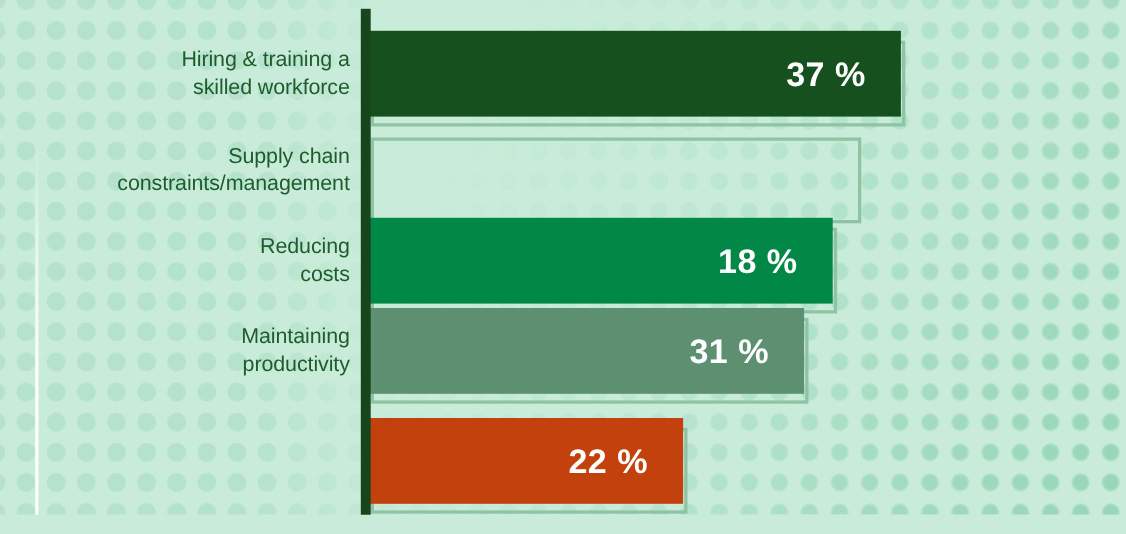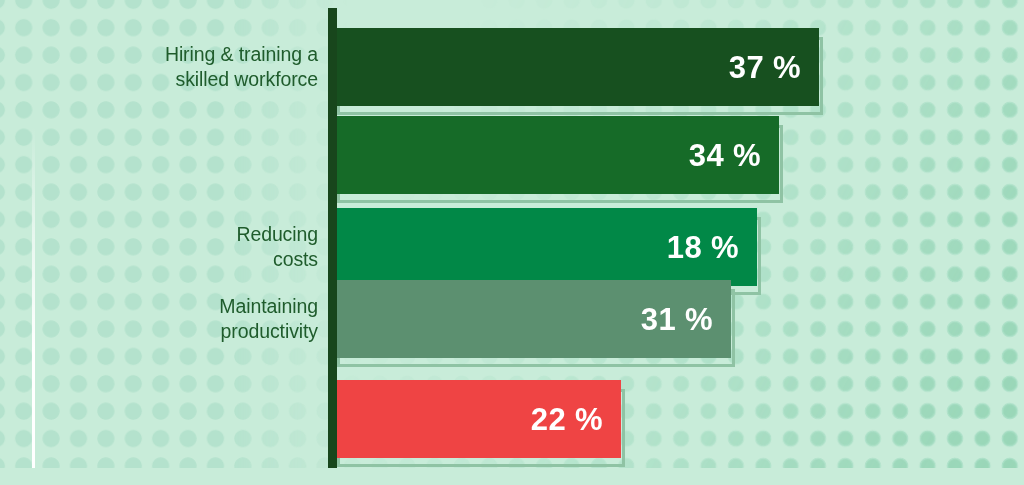--- a/index.html
+++ b/index.html
@@ -138,21 +138,21 @@
   .bar {
     position: absolute;
     left: 333px;
     top: 0;
     height: 78px;
     z-index: 3;
     display: flex;
     align-items: center;
     justify-content: flex-end;
     box-sizing: border-box;
-    padding-right: 18px;
+    padding-right: 32px;
   }
 
   .bar-value {
     color: #ffffff;
     font-size: 31px;
     font-weight: bold;
     letter-spacing: 0.4px;
     line-height: 1;
     white-space: pre;
   }
@@ -178,45 +178,44 @@
     <div class="row" style="top:28px;">
       <div class="cat-label">Hiring &amp; training a
 skilled workforce</div>
       <div class="bar-outline" style="width:486px;"></div>
       <div class="bar" style="width:486px;background:#17501f;">
         <span class="bar-value">37 %</span>
       </div>
     </div>
 
     <div class="row" style="top:116px;">
+      <div class="cat-label">Supply chain
+constraints/management</div>
       <div class="bar-outline" style="width:446px;"></div>
-      <div class="bar" style="width:446px;background:#166b28;">
-        <span class="bar-value">34 %</span>
-      </div>
-    </div>
-
-    <div class="row" style="top:208px;">
+    </div>
+
+    <div class="row" style="top:198px;">
       <div class="cat-label">Reducing
 costs</div>
       <div class="bar-outline" style="width:424px;"></div>
       <div class="bar" style="width:424px;background:#018847;">
         <span class="bar-value">18 %</span>
       </div>
     </div>
 
     <div class="row" style="top:280px;">
       <div class="cat-label">Maintaining
 productivity</div>
       <div class="bar-outline" style="width:398px;"></div>
       <div class="bar" style="width:398px;background:#5c9070;text-align:center;">
         <span class="bar-value">31 %</span>
       </div>
     </div>
 
     <div class="row" style="top:380px;">
       <div class="bar-outline" style="width:288px;"></div>
-      <div class="bar" style="width:288px;background:#ef4444;">
+      <div class="bar" style="width:288px;background:#c2410c;">
         <span class="bar-value">22 %</span>
       </div>
     </div>
 
   </div>
 </div>
 
 </body></html>

